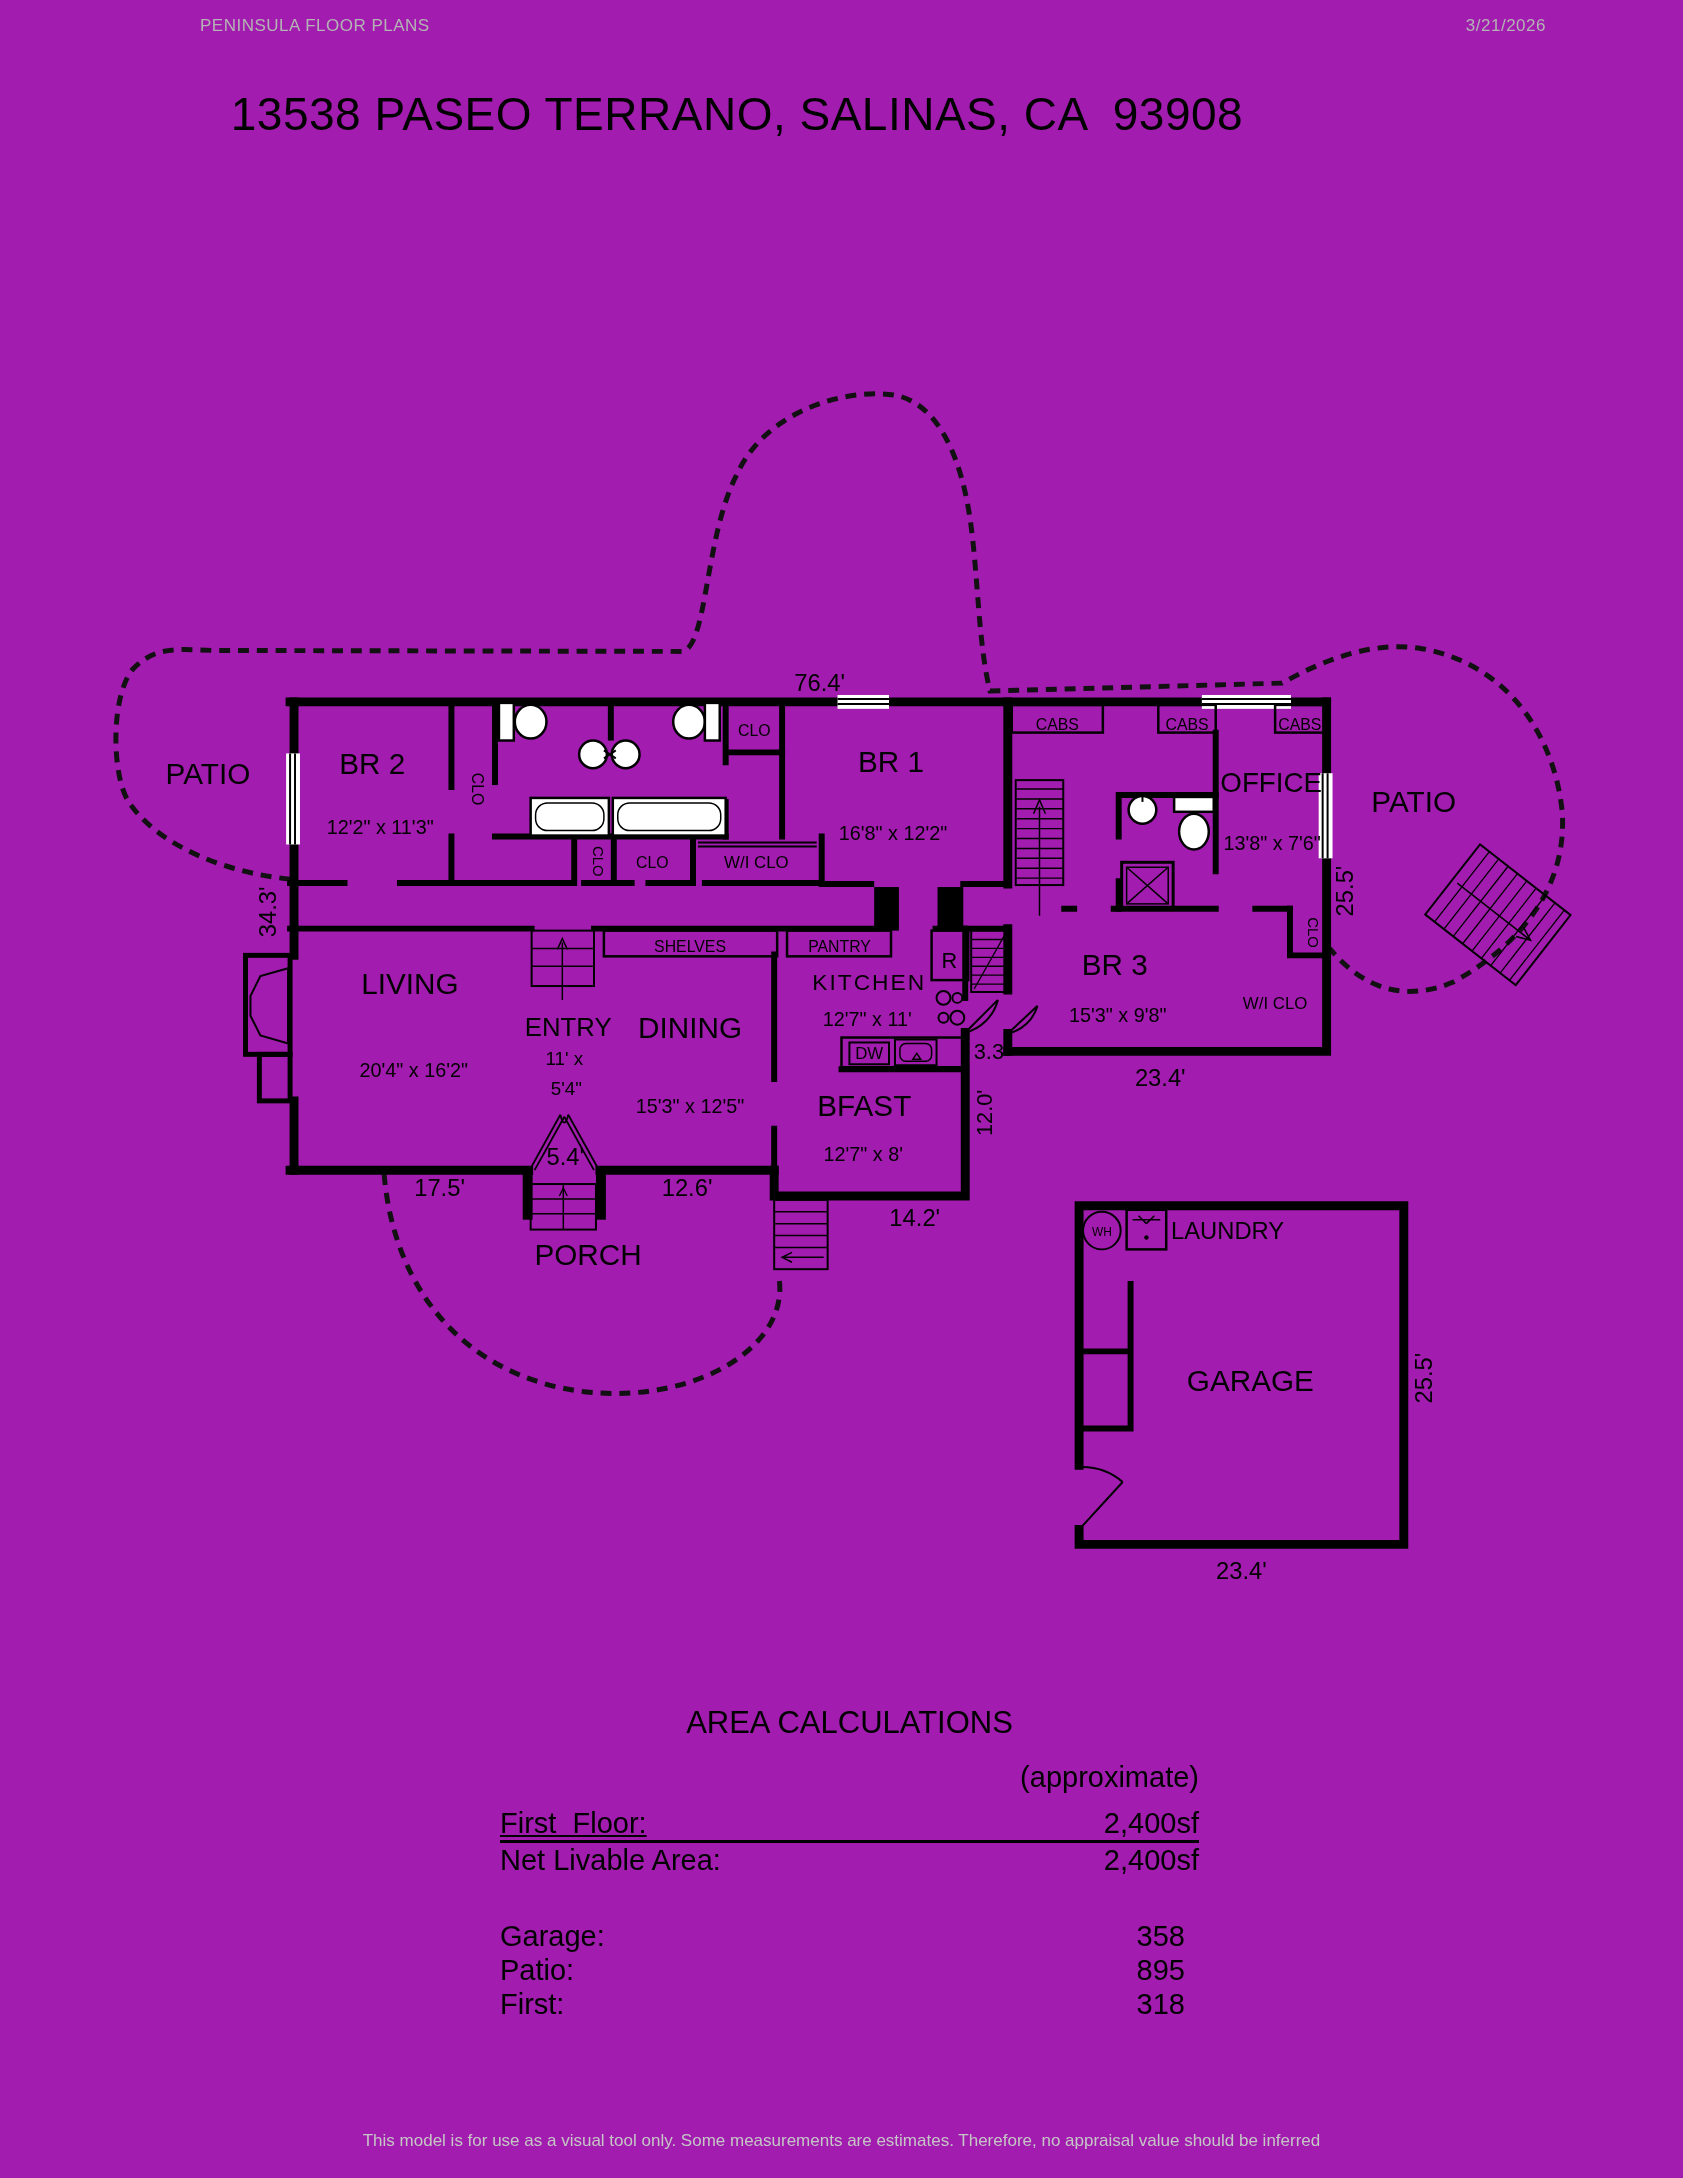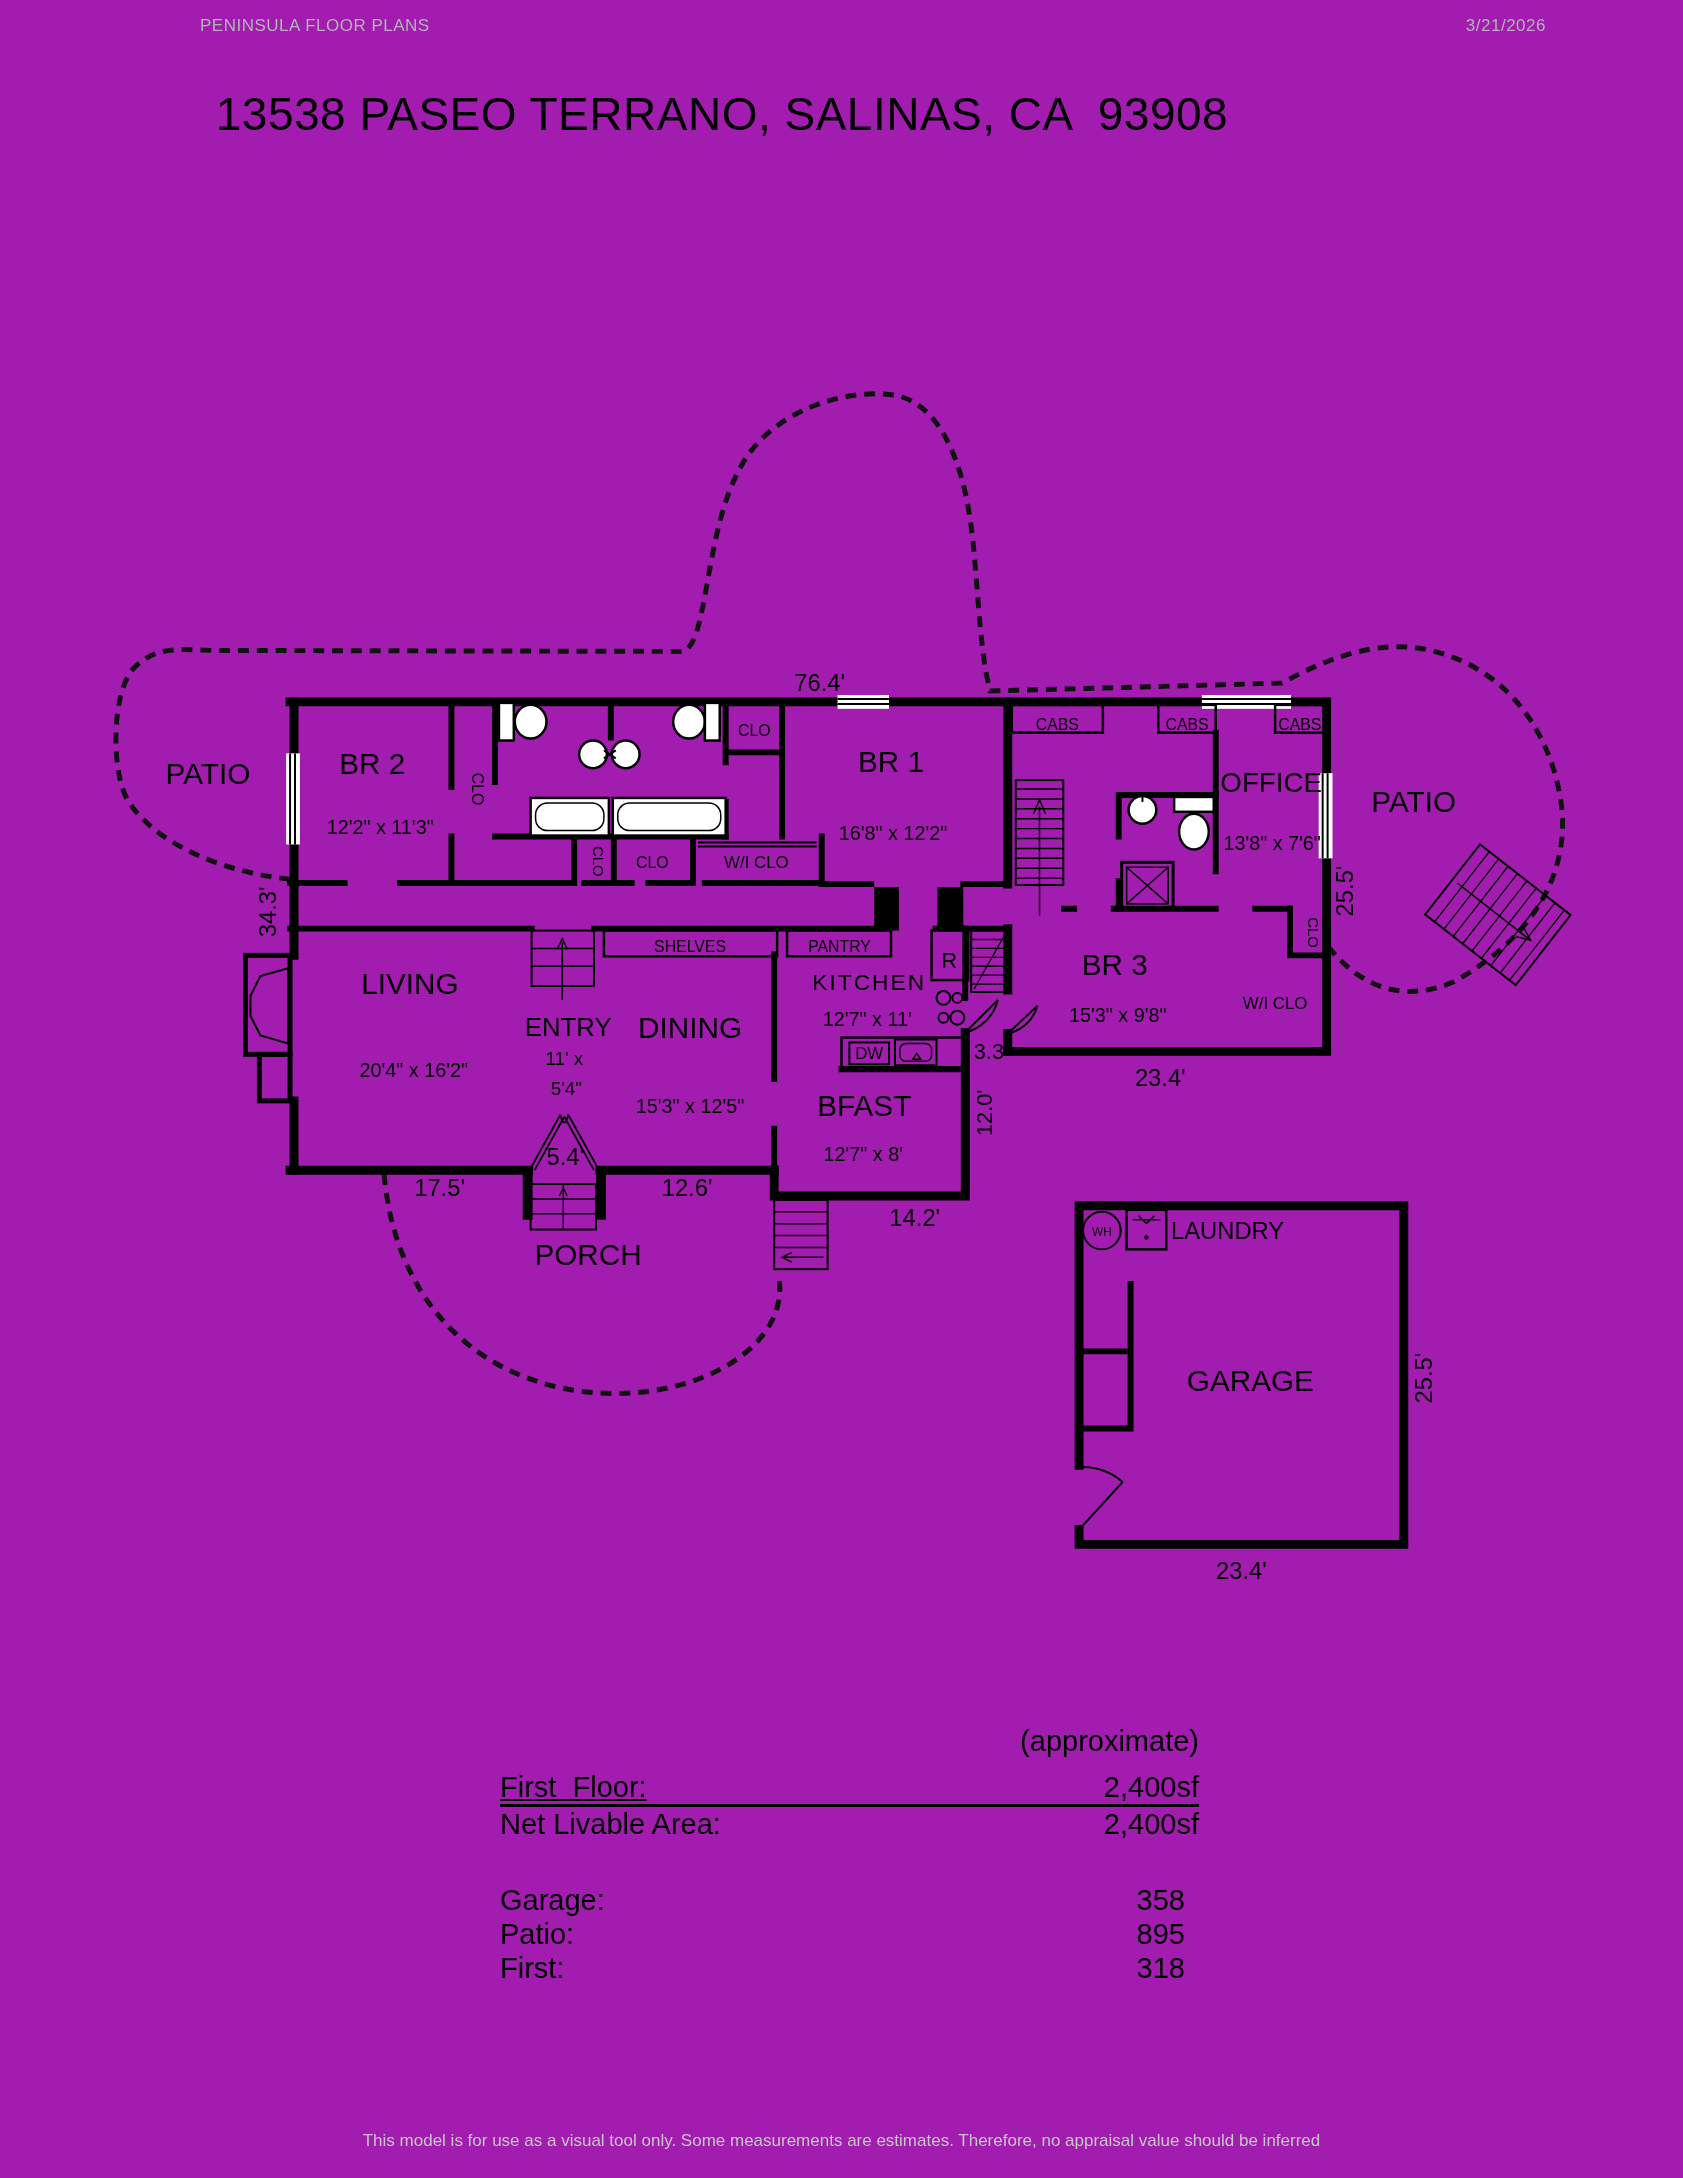--- a/index.html
+++ b/index.html
@@ -2,21 +2,21 @@
 <html><head>
 <meta charset="utf-8">
 <style>
   html,body{margin:0;padding:0;background:#fff;}
   #page{position:relative;width:1683px;height:2178px;background:#a21caf;
         font-family:"Liberation Sans",sans-serif;color:#000;overflow:hidden;}
   .hdr{position:absolute;top:16px;font-size:17px;color:#b4b4b4;letter-spacing:0.5px;}
   .hdr-left{left:200px;}
   .hdr-right{right:137px;}
   .title{position:absolute;top:87px;left:0;width:1444px;text-align:center;
-         font-size:46px;letter-spacing:0.5px;white-space:pre;}
+         font-size:46px;letter-spacing:0.5px;white-space:pre;padding-left:15px;}
   #plan-svg{position:absolute;left:0;top:0;}
   #plan-svg text{fill:#000;font-family:"Liberation Sans",sans-serif;}
   .room-lbl{font-size:30px;}
   .size-lbl{font-size:20px;}
   .dim-lbl{font-size:24px;}
   .small-lbl{font-size:16px;}
   .areacalc{position:absolute;left:500px;width:699px;top:1705px;}
   .ac-title{text-align:center;font-size:31px;}
   .ac-sub{text-align:right;font-size:29px;margin-top:20px;}
   .ac-row{display:flex;justify-content:space-between;font-size:29px;line-height:34px;}
@@ -274,20 +274,21 @@
 
       <text x="1113" y="1248" font-size="12">WH</text>
       <text x="1240" y="1252" font-size="24">LAUNDRY</text>
       <text class="room-lbl" x="1263" y="1405">GARAGE</text>
       <text class="dim-lbl" x="1440" y="1398" transform="rotate(-90 1440 1392)">25.5'</text>
       <text class="dim-lbl" x="1254" y="1595">23.4'</text>
     </g>
   </svg>
 
   <div class="areacalc">
+    <div class="ac-title">AREA CALCULATIONS</div>
     <div class="ac-sub">(approximate)</div>
     <div class="ac-row first">
       <span class="lbl" style="white-space:pre;text-decoration:underline;">First  Floor:</span>
       <span class="val">2,400sf</span>
     </div>
     <div class="ac-row">
       <span class="lbl">Net Livable Area:</span>
       <span class="val">2,400sf</span>
     </div>
     <div class="ac-gap"></div>

